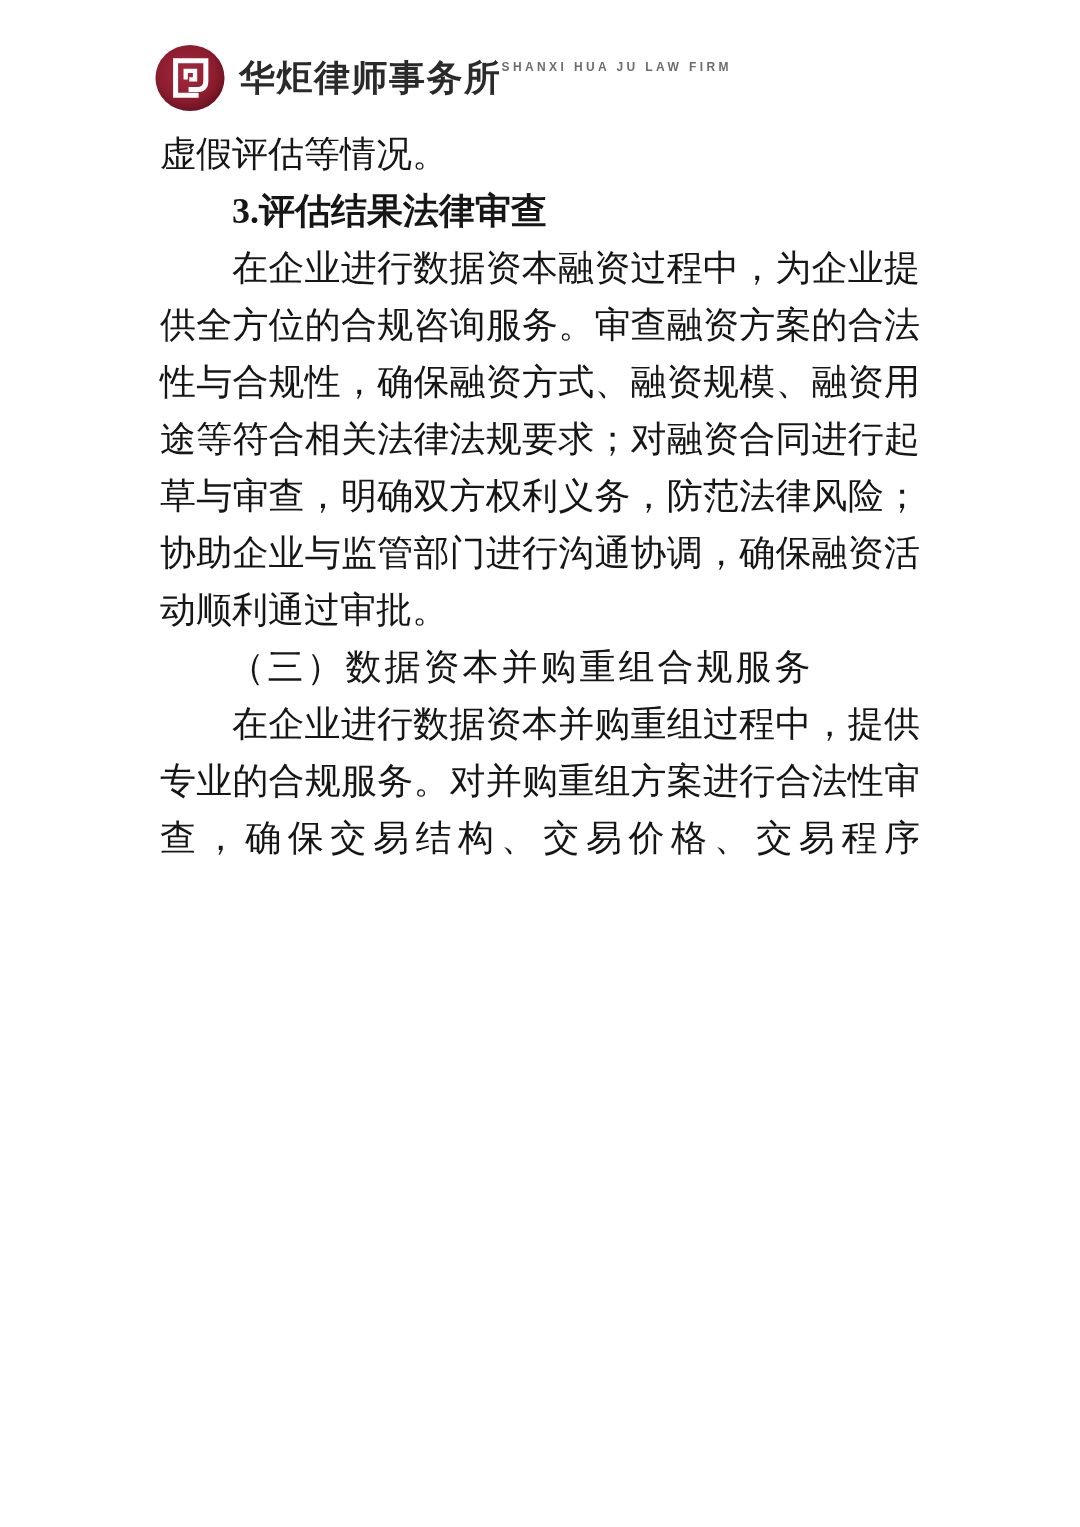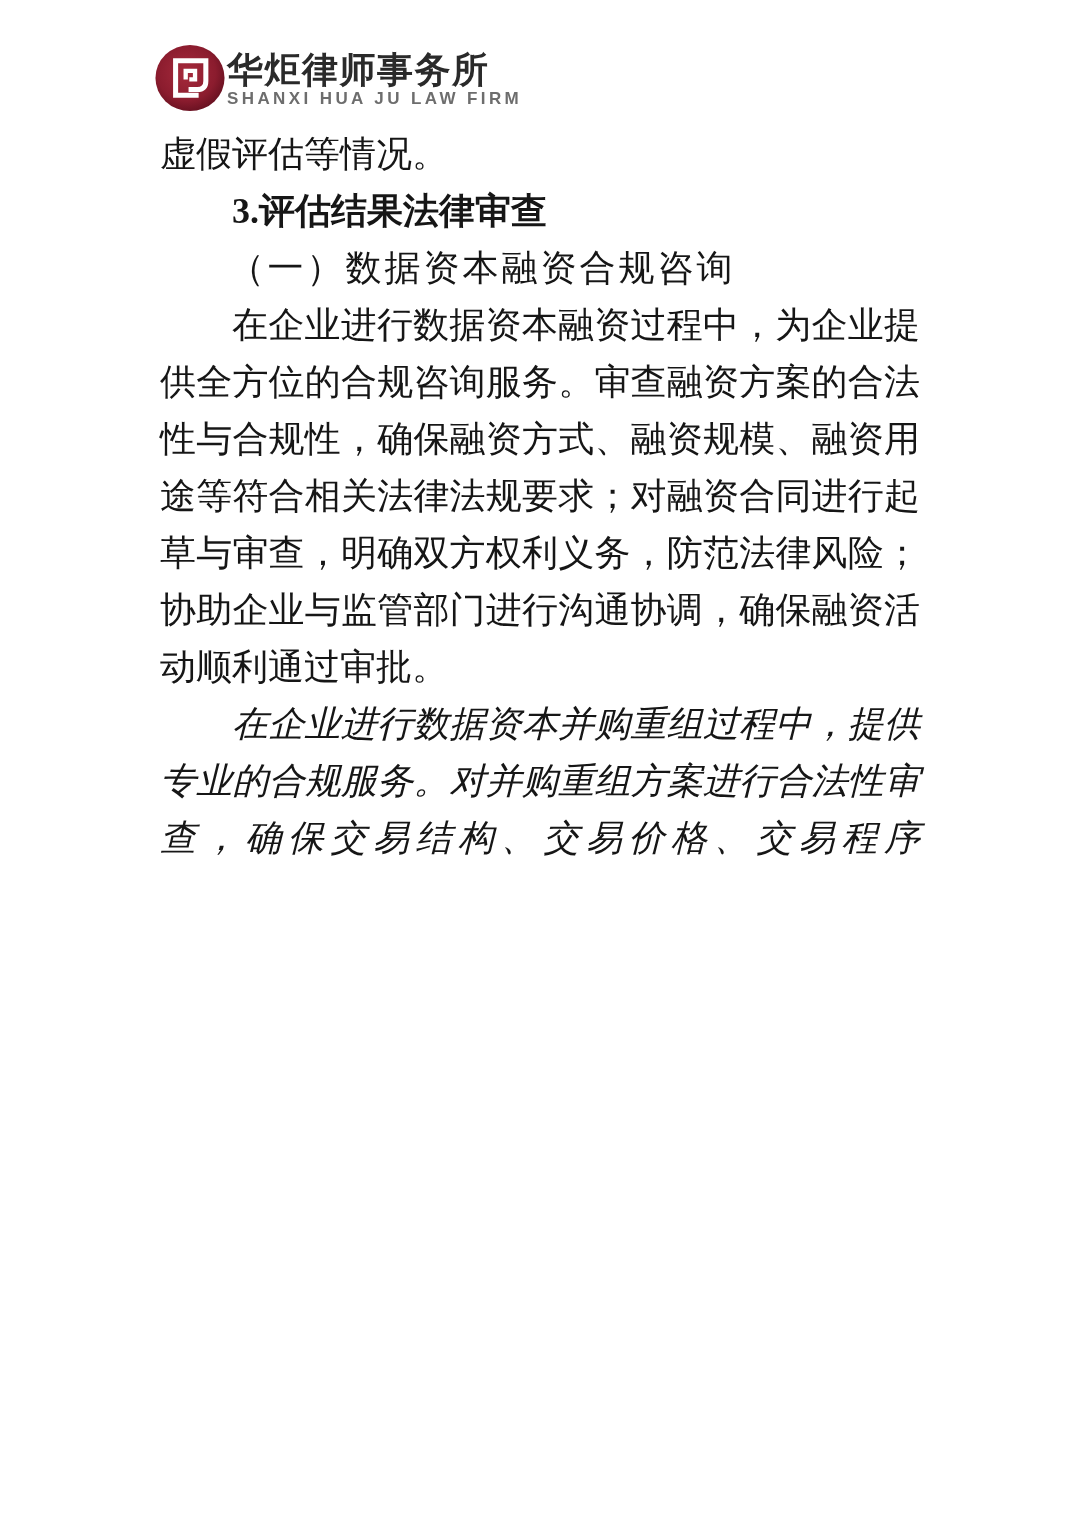--- a/index.html
+++ b/index.html
@@ -23,36 +23,37 @@
     top: 42px;
     display: flex;
     align-items: center;
   }
   .logo-mark {
     width: 74px;
     height: 72px;
     flex: 0 0 auto;
   }
   .logo-text {
+    margin-left: 12px;
     display: flex;
-    flex-direction: column;
+    flex-direction: row;
     justify-content: center;
   }
   .logo-name-cn {
     font-family: "Liberation Sans", "DejaVu Sans", sans-serif;
     font-size: 36px;
     line-height: 40px;
     font-weight: 600;
     color: #2a2a2a;
     letter-spacing: 1.5px;
     white-space: nowrap;
   }
   .logo-name-en {
     font-family: "Liberation Sans", "DejaVu Sans", sans-serif;
-    font-size: 17px;
+    font-size: 12px;
     line-height: 14px;
     font-weight: 600;
     color: #6d6d6d;
     letter-spacing: 3.4px;
     margin-top: 2px;
     white-space: nowrap;
   }
 
   
   .doc-body {
@@ -77,21 +78,21 @@
   .major-heading {
     text-indent: 2em;
     font-weight: bold;
     font-family: "Liberation Sans", "DejaVu Sans", sans-serif;
     font-size: 29px;
   }
   .sub-heading {
     text-indent: 1.9em;
     letter-spacing: 3px;
   }
-  .fill-last { text-align-last: justify; font-style: italic; }
+  .fill-last { text-align-last: justify; }
 </style>
 </head>
 <body>
 
 <div class="page">
 
   <header class="logo-block">
     <svg class="logo-mark" viewBox="0 0 100 100" xmlns="http://www.w3.org/2000/svg" aria-hidden="true">
       <defs>
         <radialGradient id="logoGrad" cx="45%" cy="42%" r="65%">
@@ -106,18 +107,18 @@
     </svg>
     <div class="logo-text">
       <span class="logo-name-cn">华炬律师事务所</span>
       <span class="logo-name-en">SHANXI HUA JU LAW FIRM</span>
     </div>
   </header>
 
   <main class="doc-body">
       <p class="continued">虚假评估等情况。</p>
       <p class="num-heading">3.评估结果法律审查</p>
-      <p class="sub-heading">（一）数据资本融资合规咨询</p>
       <p class="body">在企业进行数据资本融资过程中，为企业提供全方位的合规咨询服务。审查融资方案的合法性与合规性，确保融资方式、融资规模、融资用途等符合相关法律法规要求；对融资合同进行起草与审查，明确双方权利义务，防范法律风险；协助企业与监管部门进行沟通协调，确保融资活动顺利通过审批。</p>
+      <p class="sub-heading">（三）数据资本并购重组合规服务</p>
       <p class="body fill-last">在企业进行数据资本并购重组过程中，提供专业的合规服务。对并购重组方案进行合法性审查，确保交易结构、交易价格、交易程序</p>
     </main>
 
 </div>
 
 </body></html>

